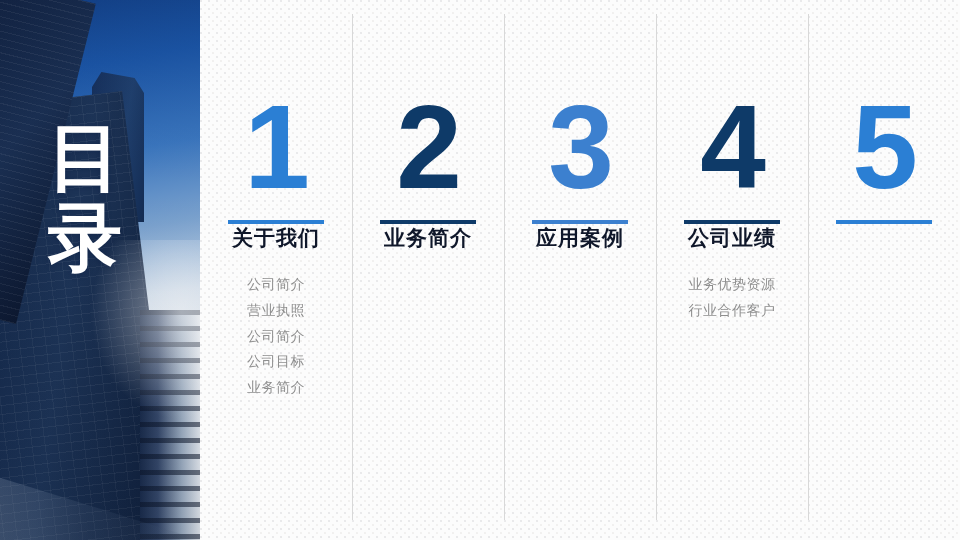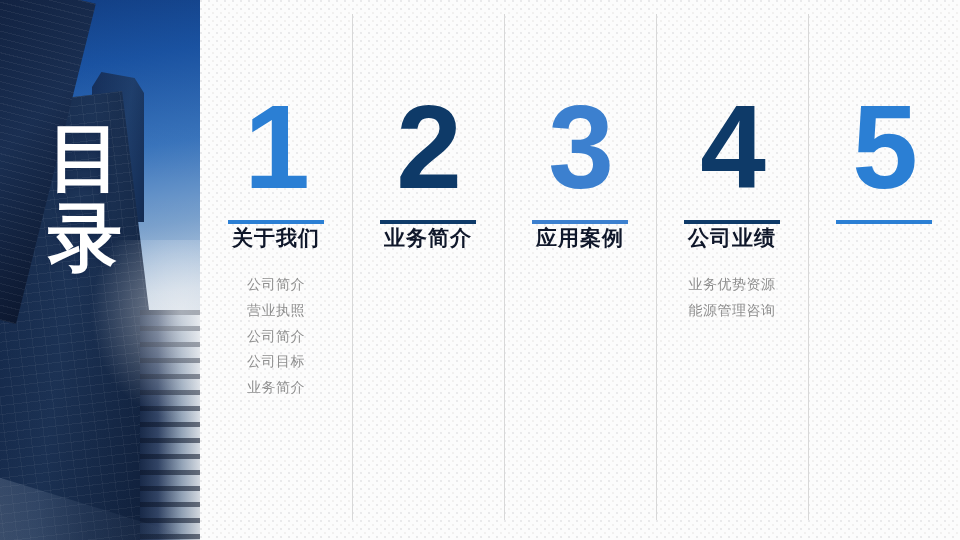--- a/index.html
+++ b/index.html
@@ -251,21 +251,21 @@
       <div class="rule" style="background: rgb(60, 128, 207);"></div>
       <div class="col-title">应用案例</div>
     </div>
 
     <div class="col">
       <div class="num" style="color: rgb(14, 58, 104);">4</div>
       <div class="rule" style="background: rgb(14, 58, 104);"></div>
       <div class="col-title">公司业绩</div>
       <div class="items">
         <div class="item">业务优势资源</div>
-        <div class="item">能源管理咨询</div>
+        <div class="item">行业合作客户</div>
       </div>
     </div>
 
     <div class="col">
       <div class="num" style="color: rgb(43, 127, 212);">5</div>
       <div class="rule" style="background: rgb(43, 127, 212);"></div>
       <div class="items"></div>
     </div>
 
   </div>

